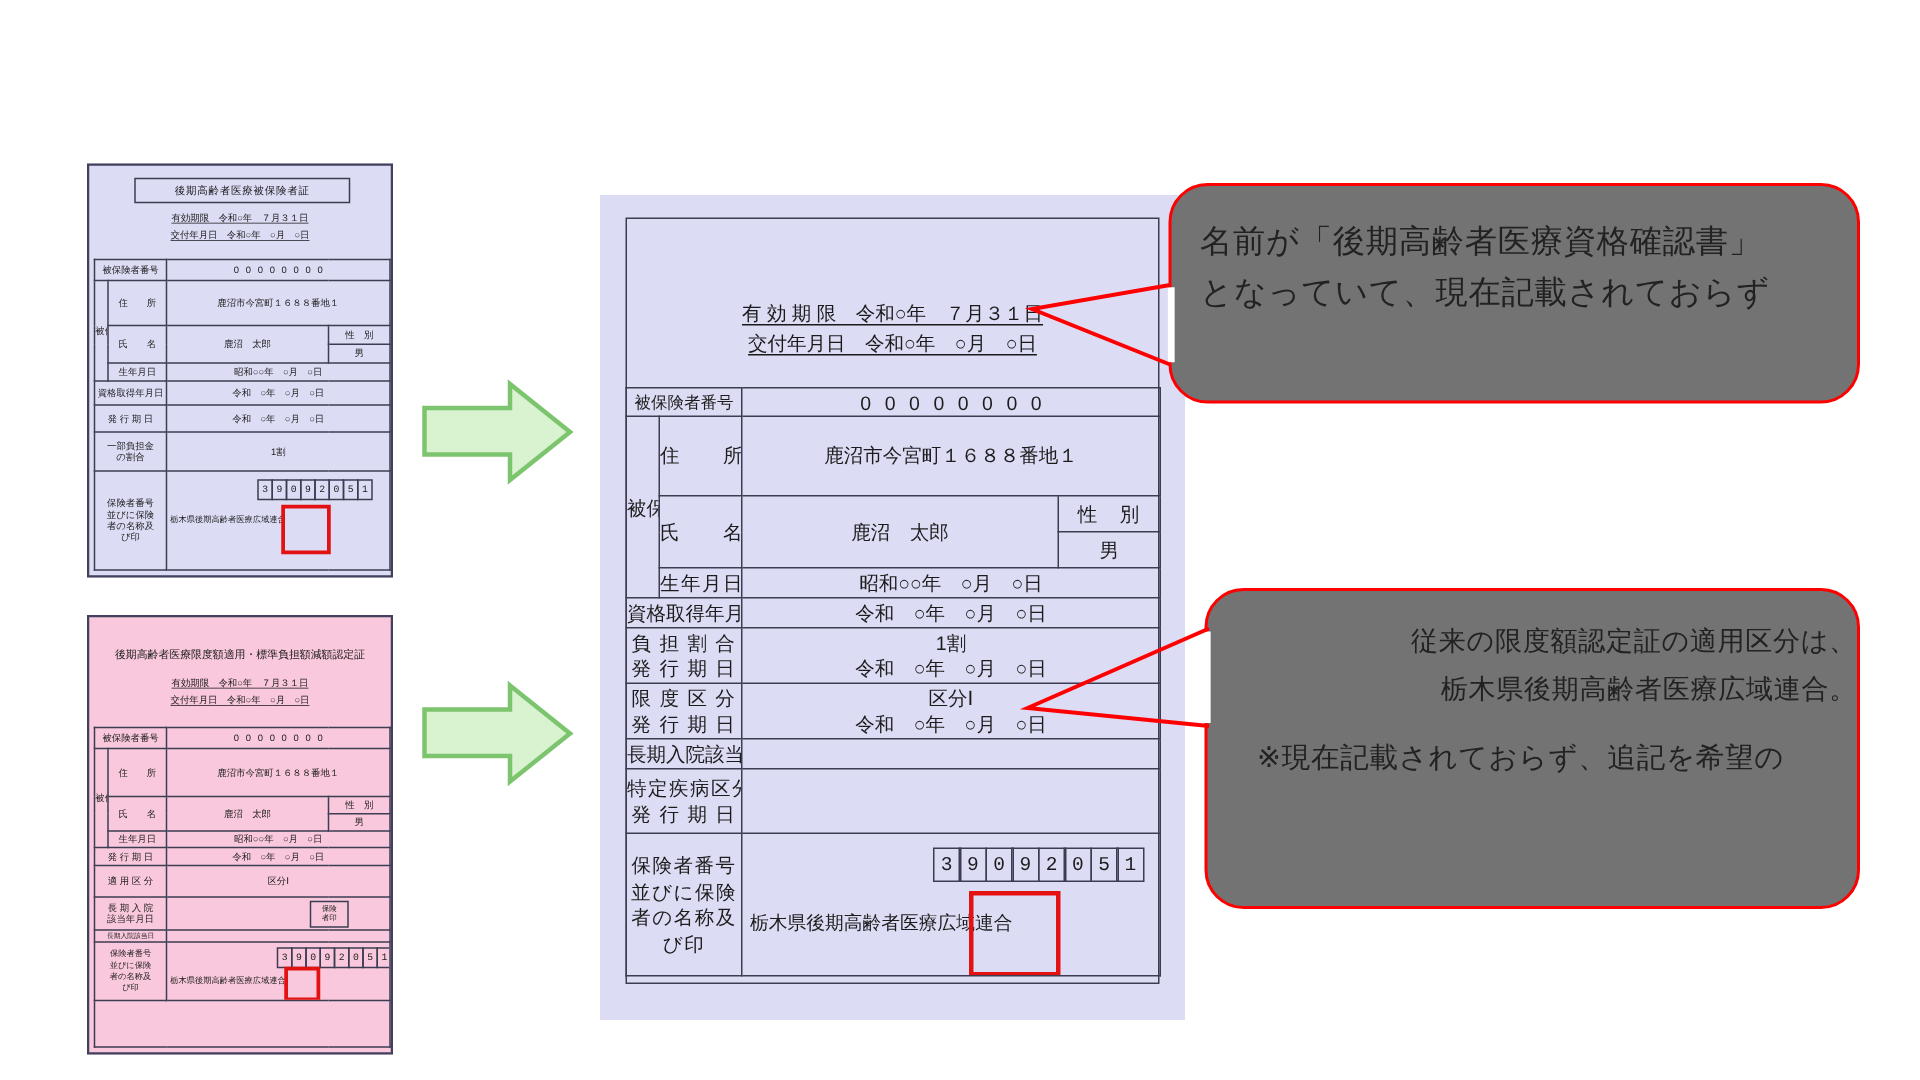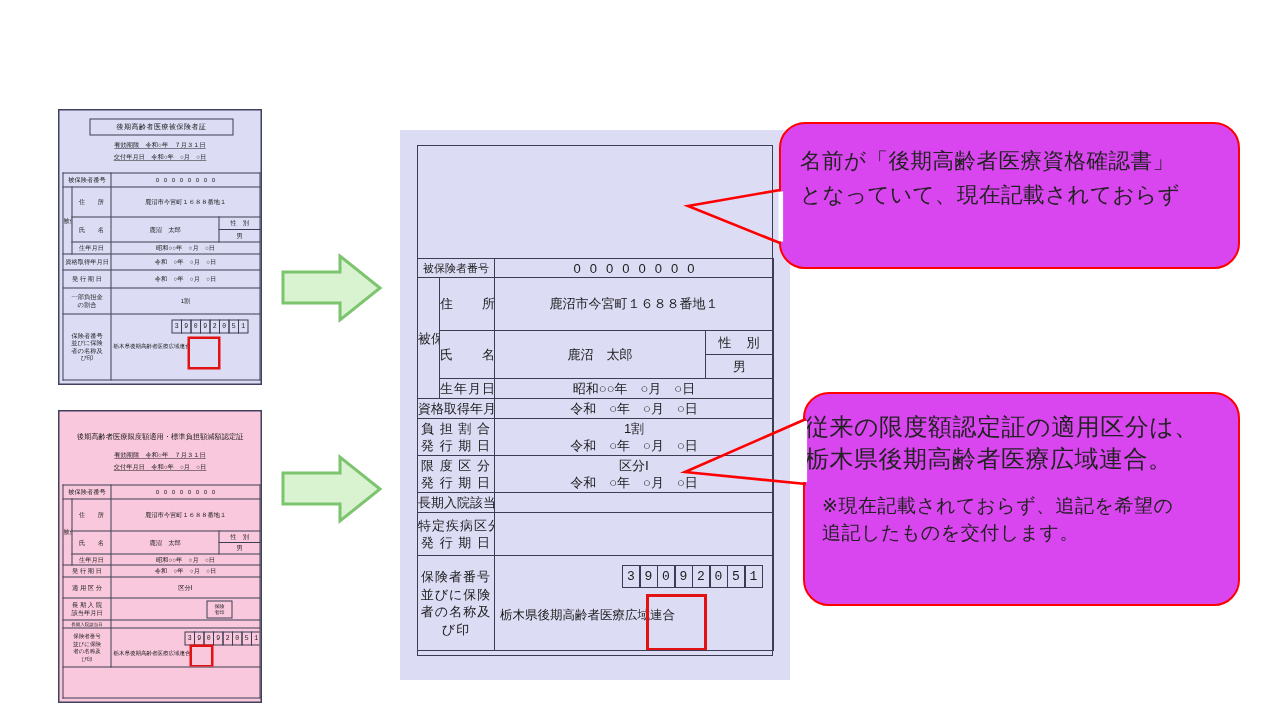--- a/index.html
+++ b/index.html
@@ -60,28 +60,28 @@
   .digits2 span{width:17px;height:24px;border:2px solid #3c3c52;margin-left:-2px;
                 font-size:13px;line-height:24px;text-align:center;
                 font-family:"Liberation Mono","DejaVu Sans Mono",monospace}
   .org2{position:absolute;font-size:11px;white-space:nowrap;text-align:left}
   .red2{position:absolute;border:5px solid #e31111}
   .sealbox2{position:absolute;right:54px;top:4px;width:52px;height:36px;border:2px solid #3c3c52;
             font-size:10px;line-height:12px;display:flex;align-items:center;justify-content:center;
             flex-direction:column;box-sizing:border-box}
 
   
-  .bubble{position:absolute;background:#d946ef;border:2.6px solid #ff0000;border-radius:26px;
+  .bubble{position:absolute;background:#737373;border:2.6px solid #ff0000;border-radius:26px;
           box-sizing:border-box;z-index:2;color:#222}
   .bubble1{left:779px;top:122px;width:461px;height:147px;padding:20px 0 0 19px;
            font-size:21.5px;line-height:34px;letter-spacing:.5px}
   .bubble2{left:803px;top:392px;width:437px;height:214px;padding-top:17px;
            letter-spacing:.5px}
-  .bubble2 .p1{text-align:left;font-size:24px;line-height:32px}
-  .bubble2 .p2{margin-top:17px;padding-left:17px;font-size:19px;line-height:27px}
+  .bubble2 .p1{text-align:right;font-size:18px;line-height:32px}
+  .bubble2 .p2{margin-top:17px;padding-left:33px;font-size:19px;line-height:27px}
 
   
   .overlay{position:absolute;left:0;top:0;width:1280px;height:720px;pointer-events:none;z-index:10}
 </style>
 </head>
 <body>
 
 <div class="stage">
 
 
@@ -248,20 +248,24 @@
         <tr style="height:62px">
               <td colspan="4"></td>
             </tr>
       </tbody>
         </table>
     </div>
   </div>
 
   <div class="newcard">
     <div class="frame"></div>
+    <div class="dates">
+      <div><span class="ul">有 効 期 限　令和○年　７月３１日</span></div>
+      <div><span class="ul">交付年月日　令和○年　○月　○日</span></div>
+    </div>
     <table class="grid main-grid">
       <colgroup>
           <col style="width:22px">
           <col style="width:55px">
           <col style="width:211px">
           <col style="width:68px">
         </colgroup>
       <tbody>
           <tr style="height:19px">
         <td colspan="2" class="sm" style="font-size:11px">被保険者番号</td>
@@ -350,21 +354,20 @@
     <div>となっていて、現在記載されておらず</div>
   </div>
 
   <div class="bubble bubble2">
     <div class="p1">
       <div>従来の限度額認定証の適用区分は、</div>
       <div>栃木県後期高齢者医療広域連合。</div>
     </div>
     <div class="p2">
       <div>※現在記載されておらず、追記を希望の</div>
-      <div>追記したものを交付します。</div>
     </div>
   </div>
 
   <svg class="overlay" viewBox="0 0 1280 720">
     <polygon points="283,272 340,272 340,256 380,288 340,320 340,303 283,303" fill="#d9f2cf" stroke="#7dc46f" stroke-width="3" stroke-linejoin="miter"></polygon>
     <polygon points="283,473 340,473 340,457 380,489 340,521 340,504 283,504" fill="#d9f2cf" stroke="#7dc46f" stroke-width="3" stroke-linejoin="miter"></polygon>
     <rect x="778.6" y="191.5" width="4.5" height="50" fill="#ffffff"></rect>
     <path d="M780,190 L688,206 L780,243" fill="none" stroke="#ff0000" stroke-width="2.6"></path>
     <rect x="802.6" y="421" width="4.5" height="61" fill="#ffffff"></rect>
     <path d="M806,419 L685,472 L806,484" fill="none" stroke="#ff0000" stroke-width="2.6"></path>

